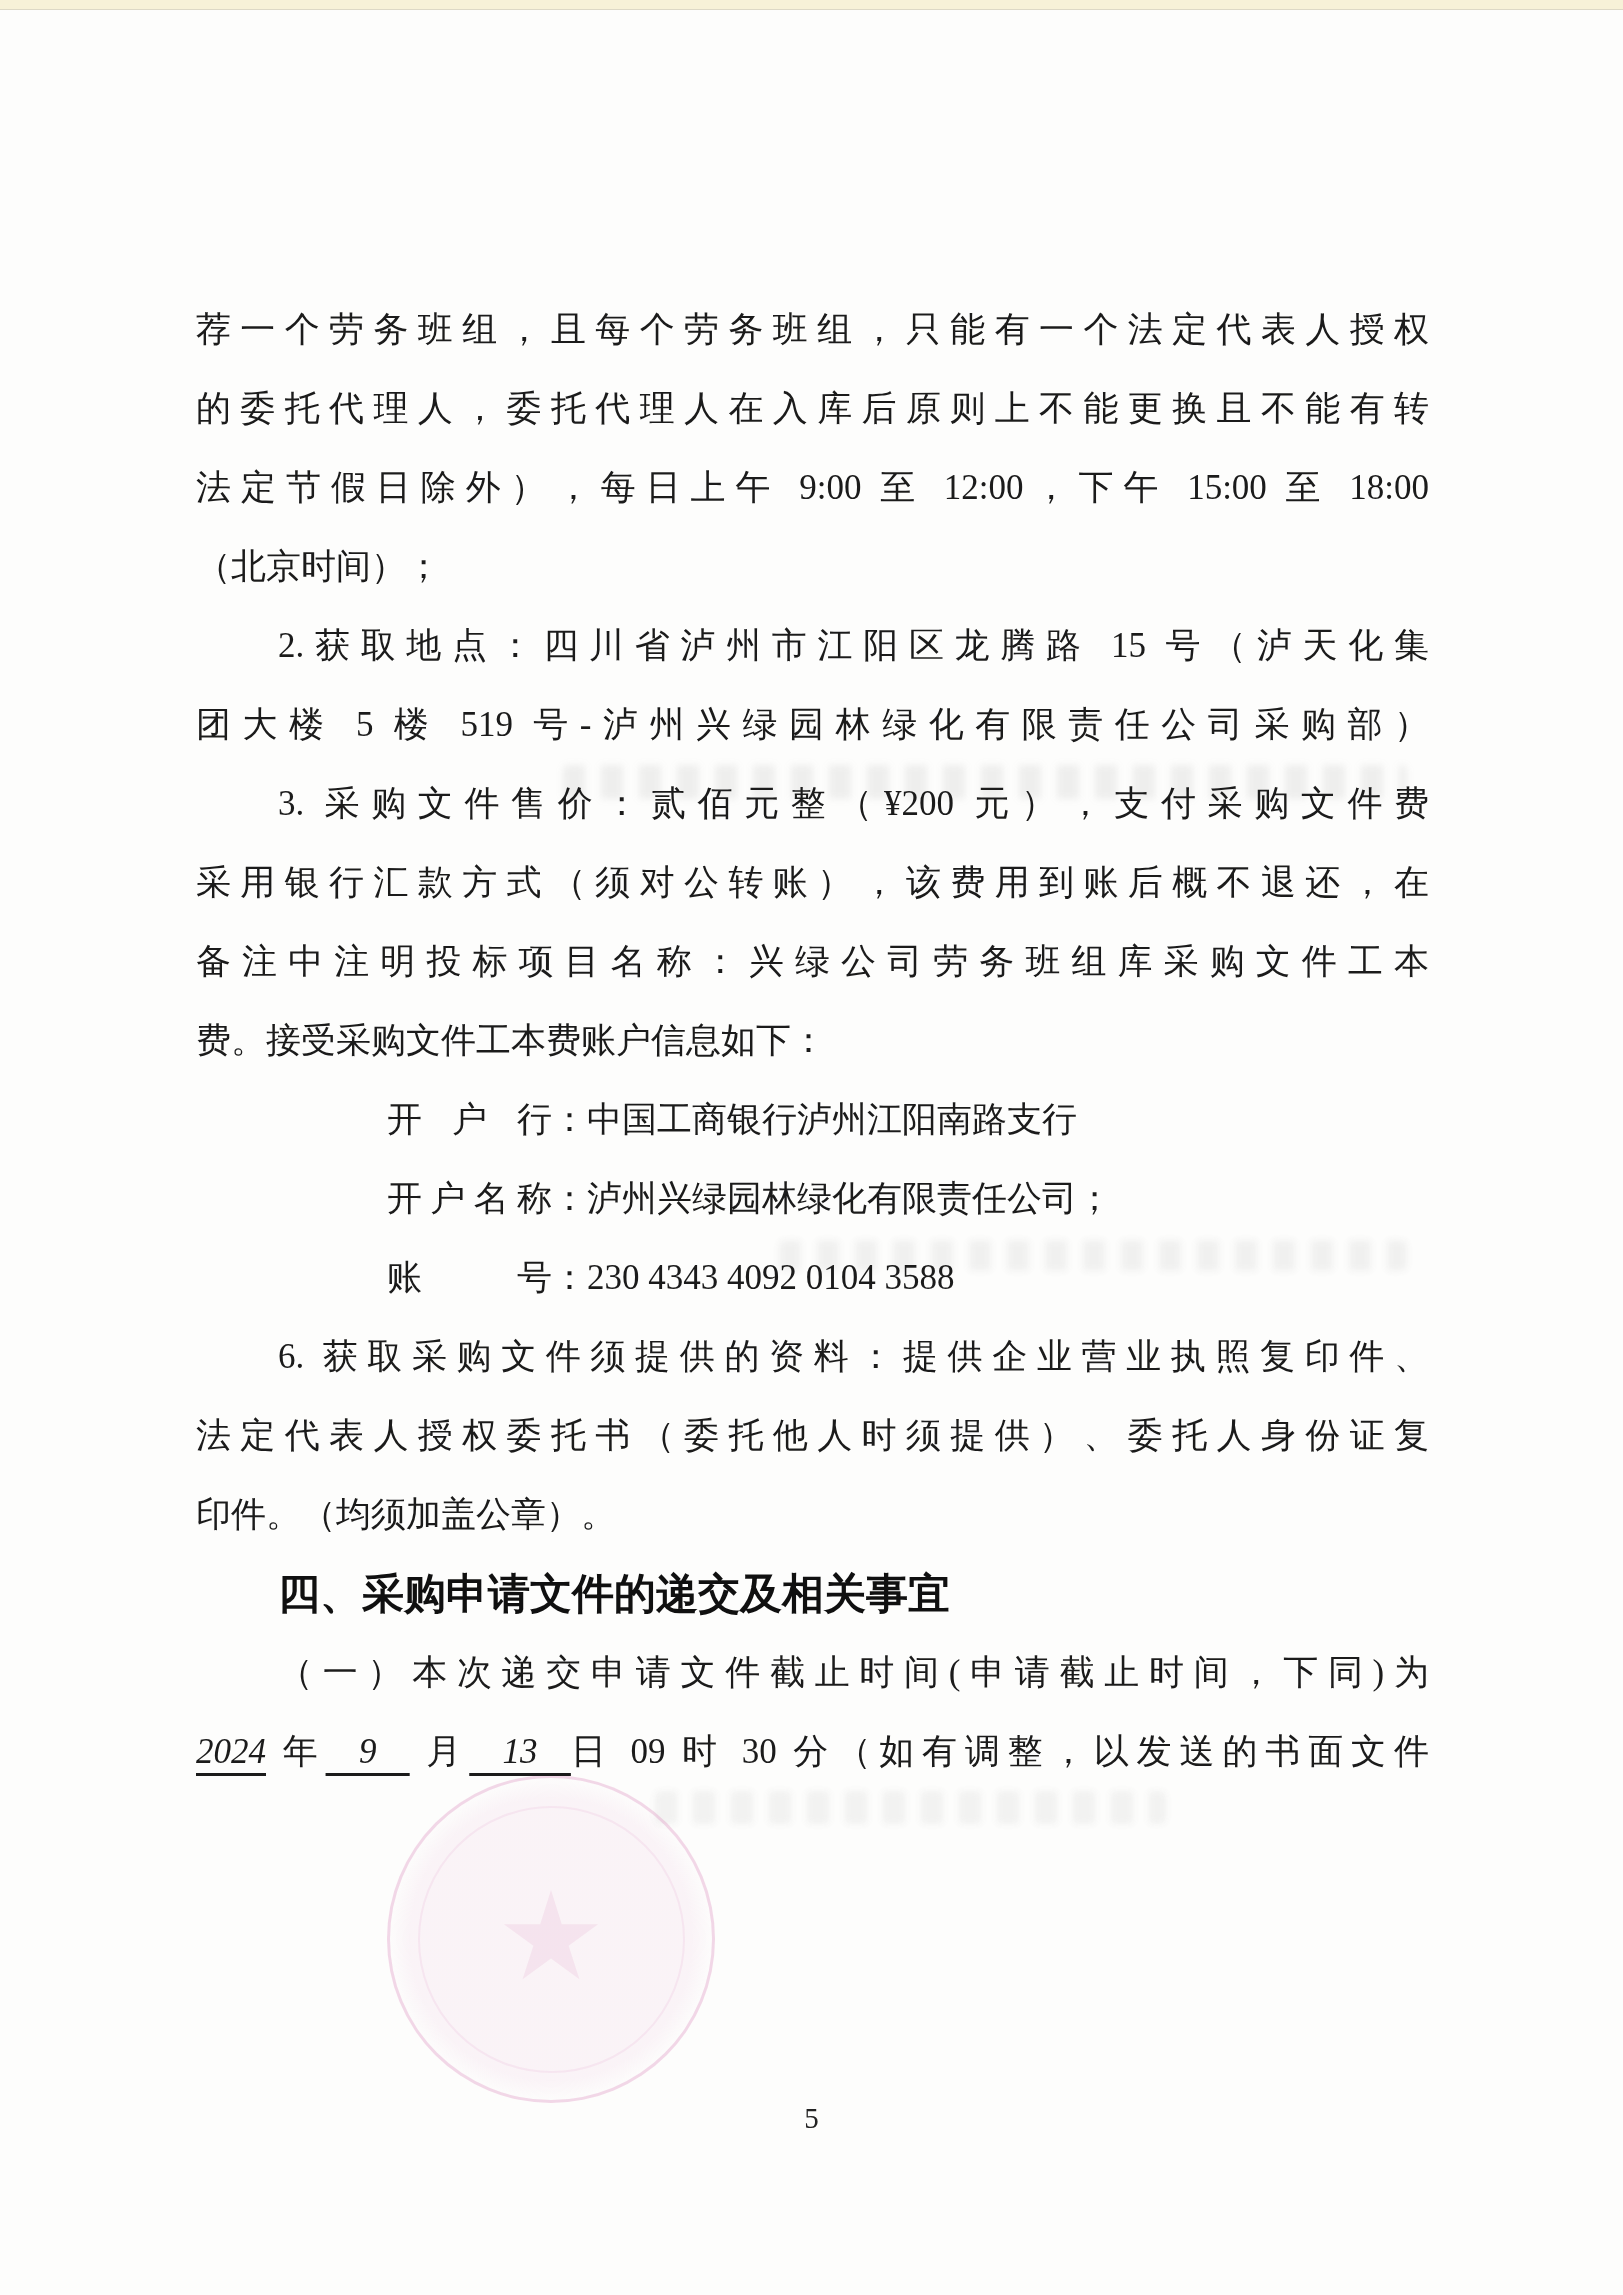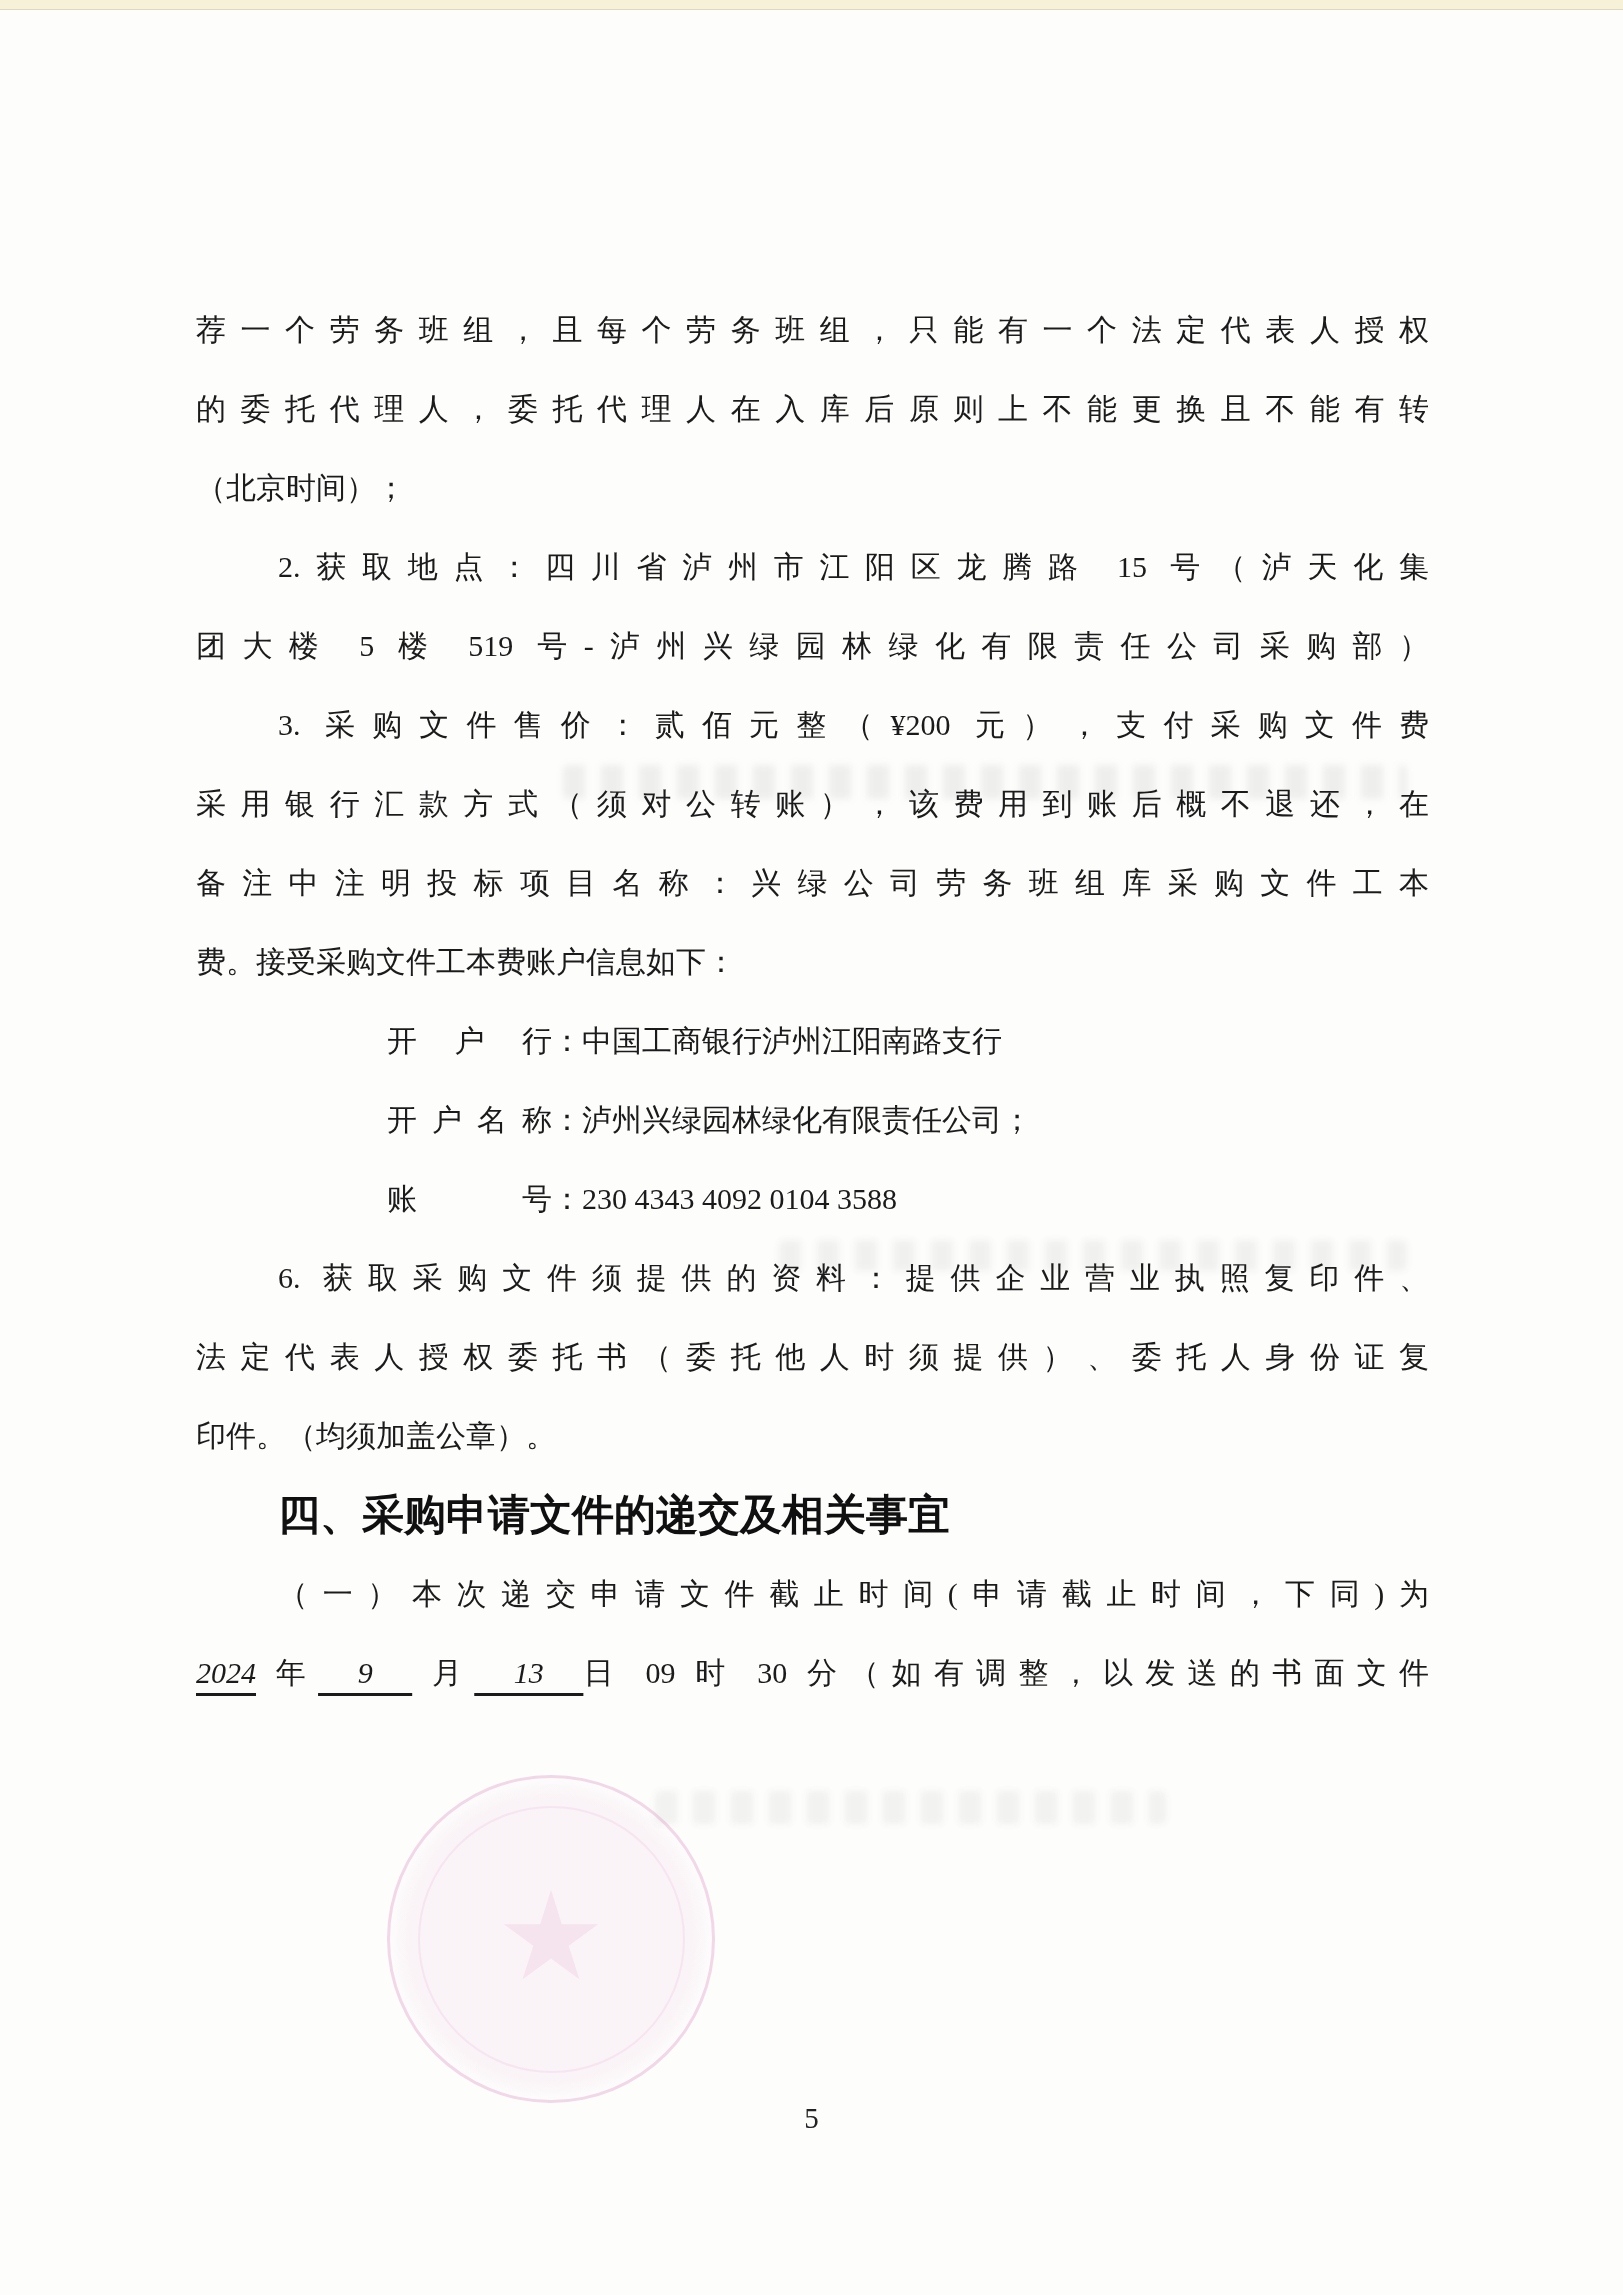--- a/index.html
+++ b/index.html
@@ -14,21 +14,21 @@
   
   .scan-edge{
     position:absolute;top:0;left:0;right:0;height:8.5px;
     background:#f7f1d8;border-bottom:1.3px solid #ddd8c6;
   }
   .content{
     position:absolute;left:196px;top:290px;width:1233px;
   }
   .line{
     margin:0;height:79px;line-height:79px;
-    font-size:30px;font-weight:400;
+    font-size:35px;font-weight:400;
     overflow:hidden;
   }
   .full{
     text-align:justify;text-align-last:justify;
     text-justify:inter-character;
   }
   .indent{text-indent:82px;}
   .heading{
     font-family:"Liberation Sans","DejaVu Sans",sans-serif;
     font-weight:700;color:#101010;font-size:42px;
@@ -88,20 +88,21 @@
   <div class="ghost ghost-3"></div>
 
   <div class="stamp"></div>
 
   <main class="content">
 
     <p class="line full">荐一个劳务班组，且每个劳务班组，只能有一个法定代表人授权</p>
     <p class="line full">的委托代理人，委托代理人在入库后原则上不能更换且不能有转</p>
 
 
+    <p class="line full">法定节假日除外），每日上午 9:00 至 12:00，下午 15:00 至 18:00</p>
     <p class="line">（北京时间）；</p>
 
     <p class="line full indent">2.获取地点：四川省泸州市江阳区龙腾路 15 号（泸天化集</p>
     <p class="line full">团大楼 5 楼 519 号-泸州兴绿园林绿化有限责任公司采购部）</p>
 
     <p class="line full indent">3. 采购文件售价：贰佰元整（¥200 元），支付采购文件费</p>
     <p class="line full">采用银行汇款方式（须对公转账），该费用到账后概不退还，在</p>
     <p class="line full">备注中注明投标项目名称：兴绿公司劳务班组库采购文件工本</p>
     <p class="line">费。接受采购文件工本费账户信息如下：</p>
 

